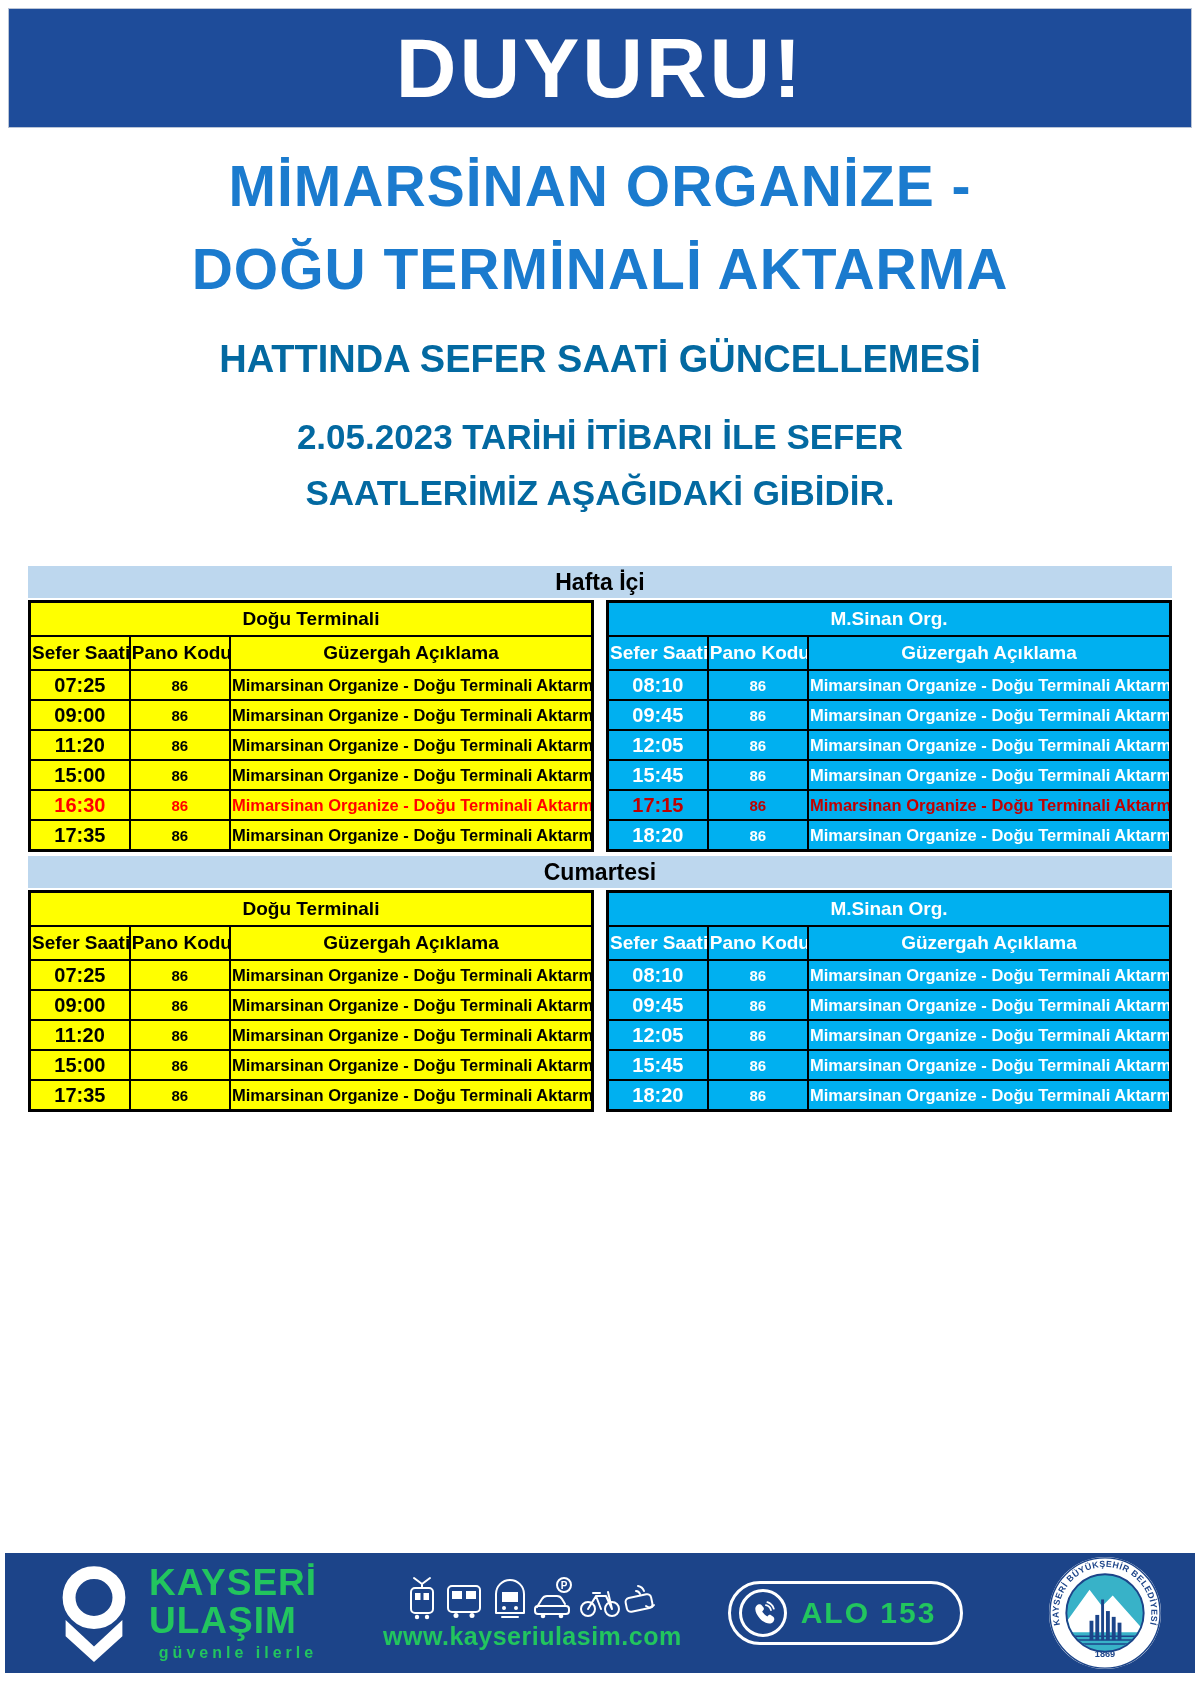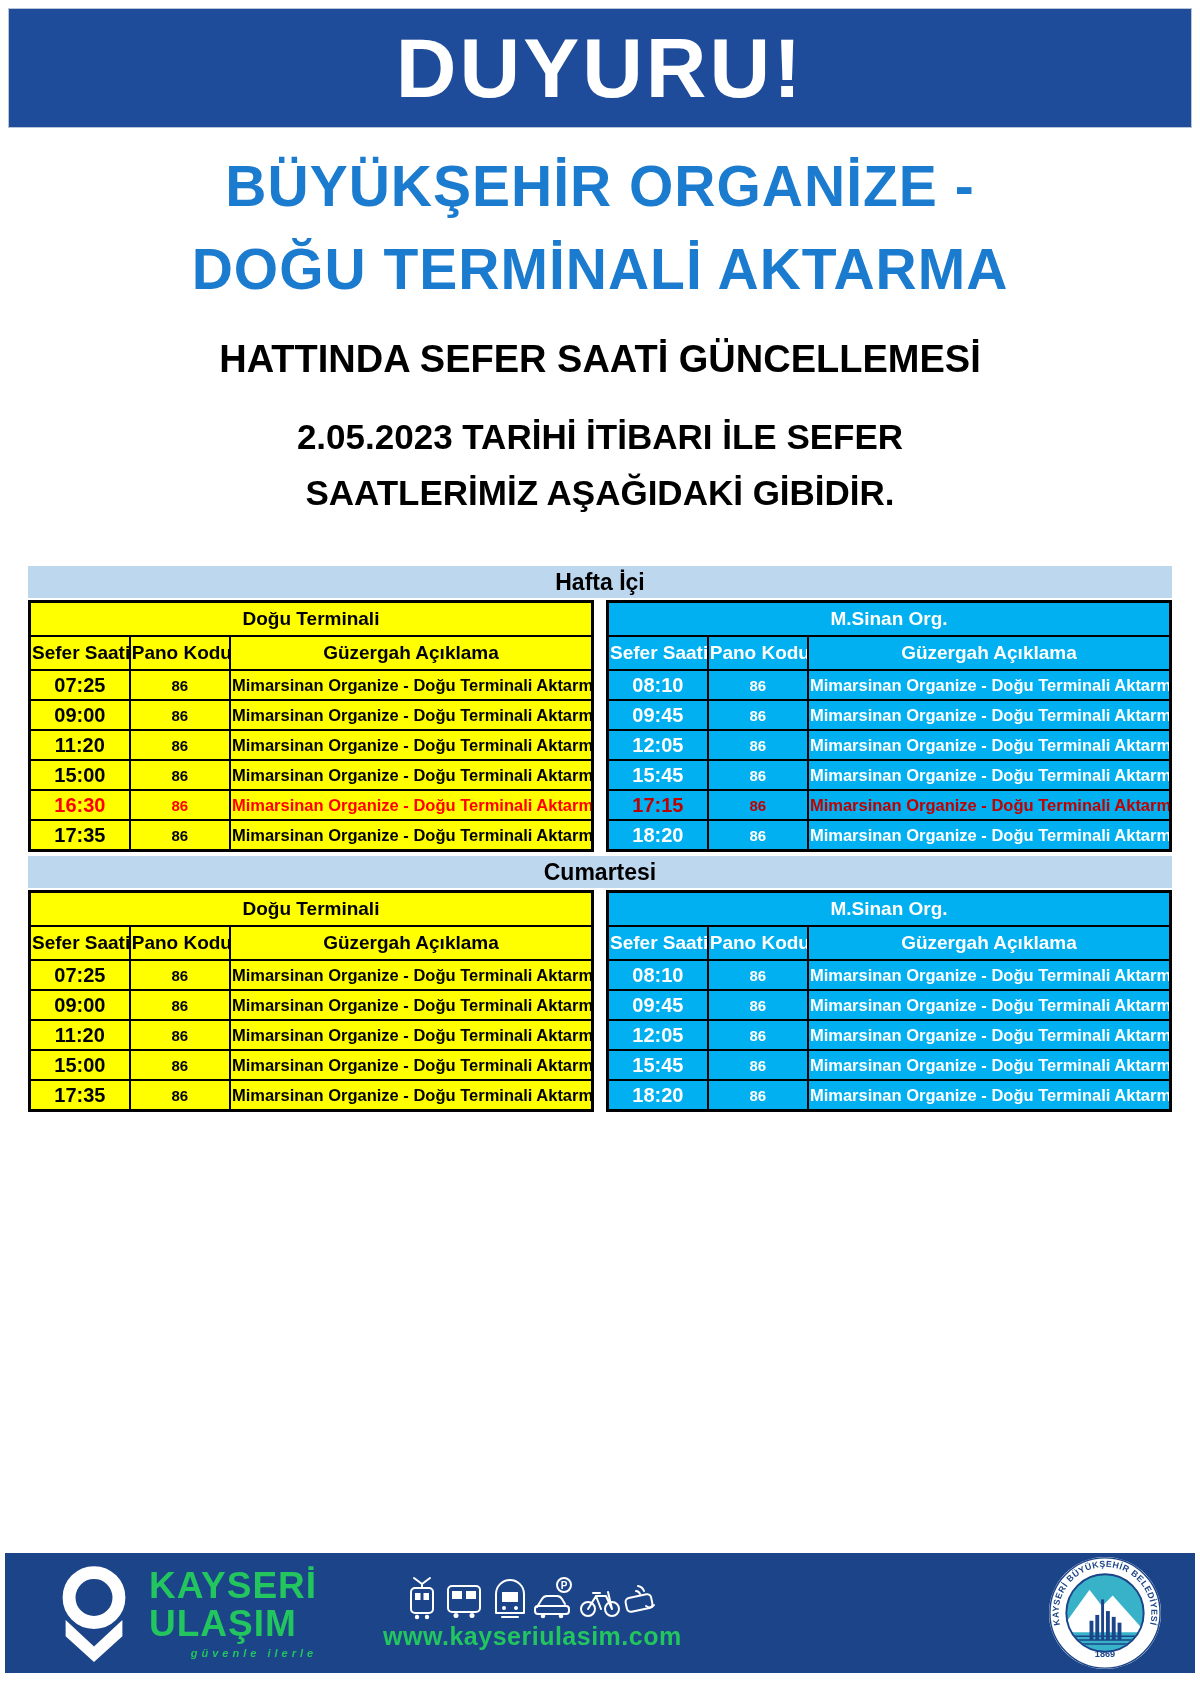--- a/index.html
+++ b/index.html
@@ -9,21 +9,21 @@
   
   .banner{position:absolute;top:8px;left:8px;right:8px;height:118px;background:#1e4c9a;
     border:1px solid #b9c4d6;display:flex;align-items:center;justify-content:center;}
   .banner-title{color:#fff;font-size:84px;font-weight:700;letter-spacing:3px;}
 
   
   .heading{position:absolute;top:138px;left:0;right:0;text-align:center;}
   .h-blue{color:#1b7bce;font-size:57px;font-weight:700;letter-spacing:1px;line-height:1;margin:0;}
   .h-line1{margin-top:20px;}
   .h-line2{margin-top:26px;}
-  .h-black{color:#000000;font-weight:700;margin:0;}
+  .h-black{color:#0369a1;font-weight:700;margin:0;}
   .h-line3{font-size:38px;margin-top:40px;}
   .h-line4{font-size:35px;margin-top:36px;}
   .h-line5{font-size:35px;margin-top:16px;}
 
   
   .sched{position:absolute;left:28px;right:28px;}
   #weekday{top:566px;}
   #saturday{top:856px;}
   .band{background:#bdd7ee;height:32px;display:flex;align-items:center;justify-content:center;
     font-size:23px;font-weight:700;color:#000;margin-bottom:2px;}
@@ -41,42 +41,42 @@
   .yellow tr.hl td{color:#ff0000;}
   .blue tr.hl td{color:#c00000;}
 
   
   .footer{position:absolute;left:5px;right:5px;top:1553px;height:120px;background:#1c4489;
     display:flex;align-items:center;color:#22c55e;}
   .brand{display:flex;align-items:center;margin-left:46px;}
   .pin{width:86px;height:104px;flex:0 0 auto;}
   .brandtext{margin-left:12px;}
   .bt{font-size:37px;font-weight:700;line-height:1.02;letter-spacing:1px;}
-  .tag{font-size:11px;font-style:italic;font-weight:700;letter-spacing:4px;margin-top:4px;text-align:right;}
+  .tag{font-size:16px;font-weight:700;letter-spacing:4px;margin-top:4px;text-align:right;}
   .web{margin-left:66px;text-align:center;}
   .ticons{width:252px;height:44px;display:block;margin:0 auto;}
   .url{font-size:25px;font-weight:700;letter-spacing:0.5px;margin-top:2px;}
   .pill{display:flex;align-items:center;border:3px solid #fff;border-radius:32px;
     padding:5px 24px 5px 8px;gap:14px;margin-left:46px;}
   .phone-circle{width:42px;height:42px;border:3px solid #fff;border-radius:50%;
     display:flex;align-items:center;justify-content:center;flex:0 0 auto;}
   .pilltext{font-size:30px;font-weight:700;letter-spacing:2px;}
   .badge{width:116px;height:116px;margin-left:auto;margin-right:32px;flex:0 0 auto;}
 </style>
 </head>
 <body>
 
 <div class="page">
 
   <div class="banner">
     <span class="banner-title">DUYURU!</span>
   </div>
 
   <div class="heading">
-    <p class="h-blue h-line1">BÜYÜKŞEHİR ORGANİZE -</p>
+    <p class="h-blue h-line1">MİMARSİNAN ORGANİZE -</p>
     <p class="h-blue h-line2">DOĞU TERMİNALİ AKTARMA</p>
     <p class="h-black h-line3">HATTINDA SEFER SAATİ GÜNCELLEMESİ</p>
     <p class="h-black h-line4">2.05.2023 TARİHİ İTİBARI İLE SEFER</p>
     <p class="h-black h-line5">SAATLERİMİZ AŞAĞIDAKİ GİBİDİR.</p>
   </div>
 
   <section class="sched" id="weekday">
     <div class="band">Hafta İçi</div>
     <div class="halves">
       <table class="half yellow">
@@ -334,20 +334,29 @@
           <g transform="translate(218,0)">
             <path d="M14 10a8 8 0 0 1 6 5M12 15a4.5 4.5 0 0 1 4 3"></path>
             <rect x="2" y="20" width="26" height="14" rx="4" transform="rotate(-12 15 27)"></rect>
             <path d="M22 30c3 2 6 2 8-1"></path>
           </g>
         </g>
       </svg>
       <div class="url">www.kayseriulasim.com</div>
     </div>
 
+    <div class="pill">
+      <span class="phone-circle">
+        <svg width="26" height="26" viewBox="0 0 36 36">
+          <path d="M9 8c2.5-2.5 6-2.5 7.5-.5l2.2 3c1.2 1.8.3 4-1.8 5 1.3 3 4.3 6 7.3 7.3 1-2.1 3.2-3 5-1.8l3 2.2c2 1.5 2 5-0.5 7.5-3.5 3.5-11 2-17.5-4.5S5.5 11.5 9 8z" fill="#fff"></path>
+          <path d="M22 7a9 9 0 0 1 7 7M24 3a14 14 0 0 1 9 9" stroke="#fff" stroke-width="2.4" fill="none" stroke-linecap="round"></path>
+        </svg>
+      </span>
+      <span class="pilltext">ALO 153</span>
+    </div>
 
     <svg class="badge" viewBox="0 0 120 120">
       <circle cx="60" cy="60" r="58" fill="#fff"></circle>
       <circle cx="60" cy="60" r="57" fill="none" stroke="#1c4489" stroke-width="1.5"></circle>
       <circle cx="60" cy="60" r="40" fill="#38b2c8" stroke="#1c4489" stroke-width="2"></circle>
       <clipPath id="sealclip">
           <circle cx="60" cy="60" r="39"></circle>
         </clipPath>
       <g clip-path="url(#sealclip)">
         <path d="M18 72 L44 36 L57 53 L68 42 L102 80 L18 80 Z" fill="#fff"></path>

